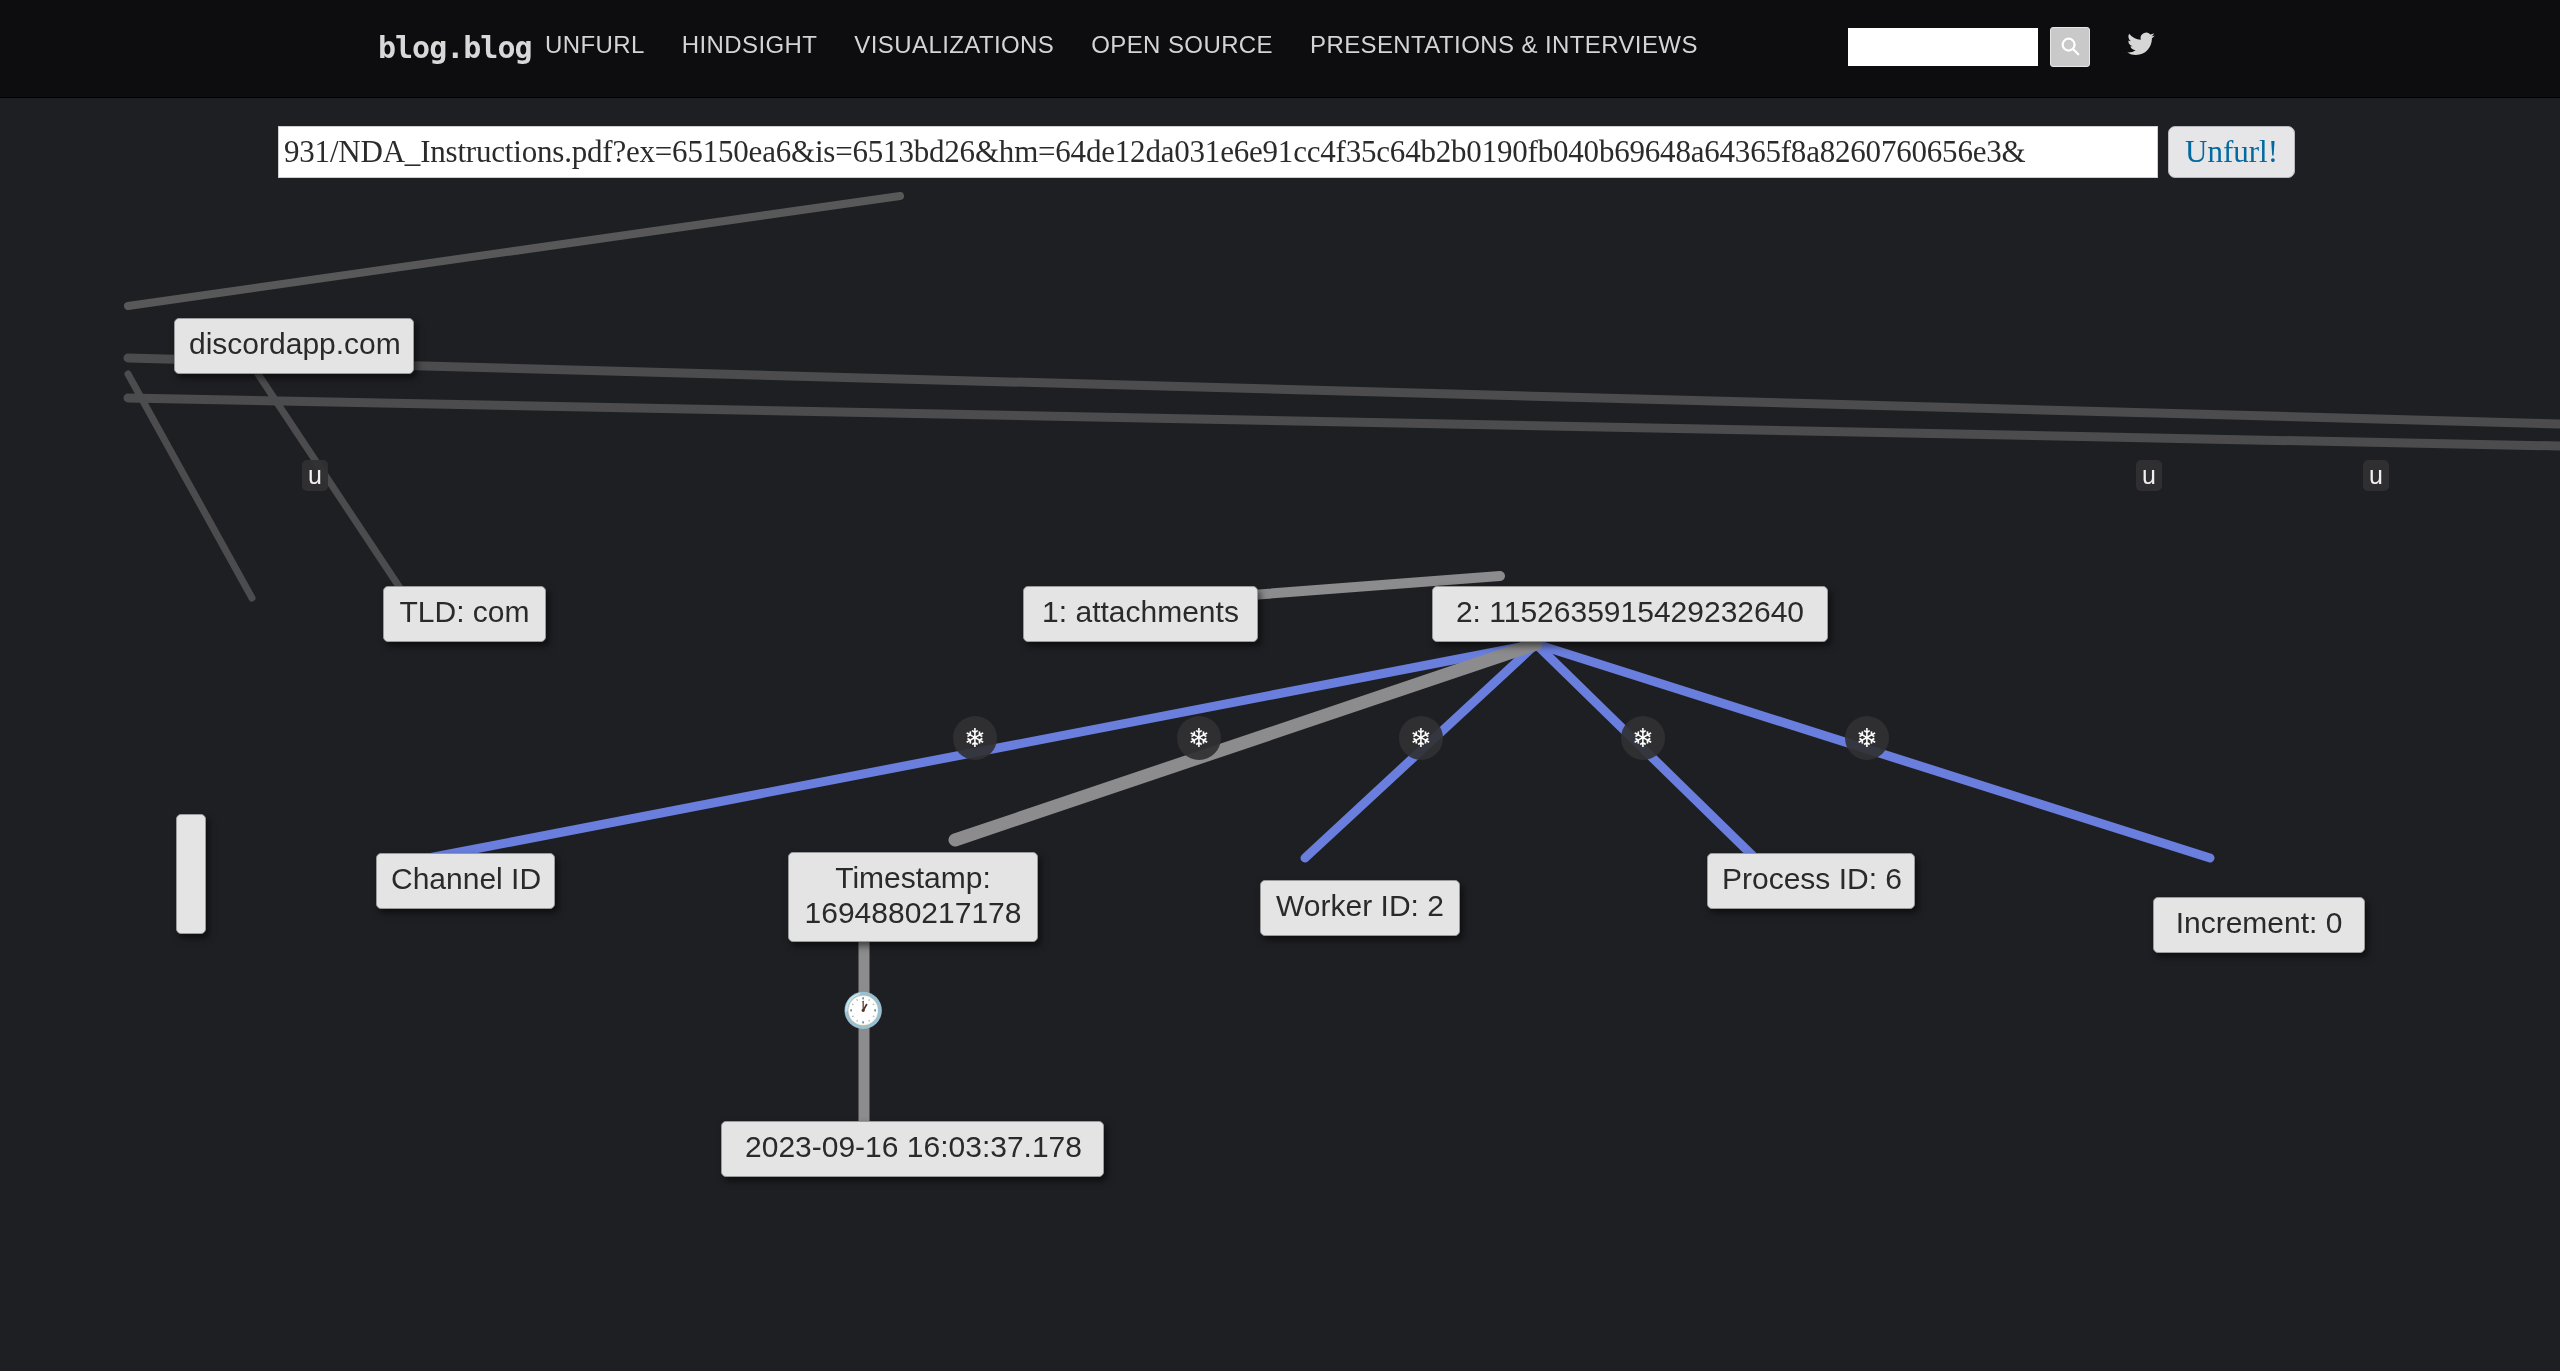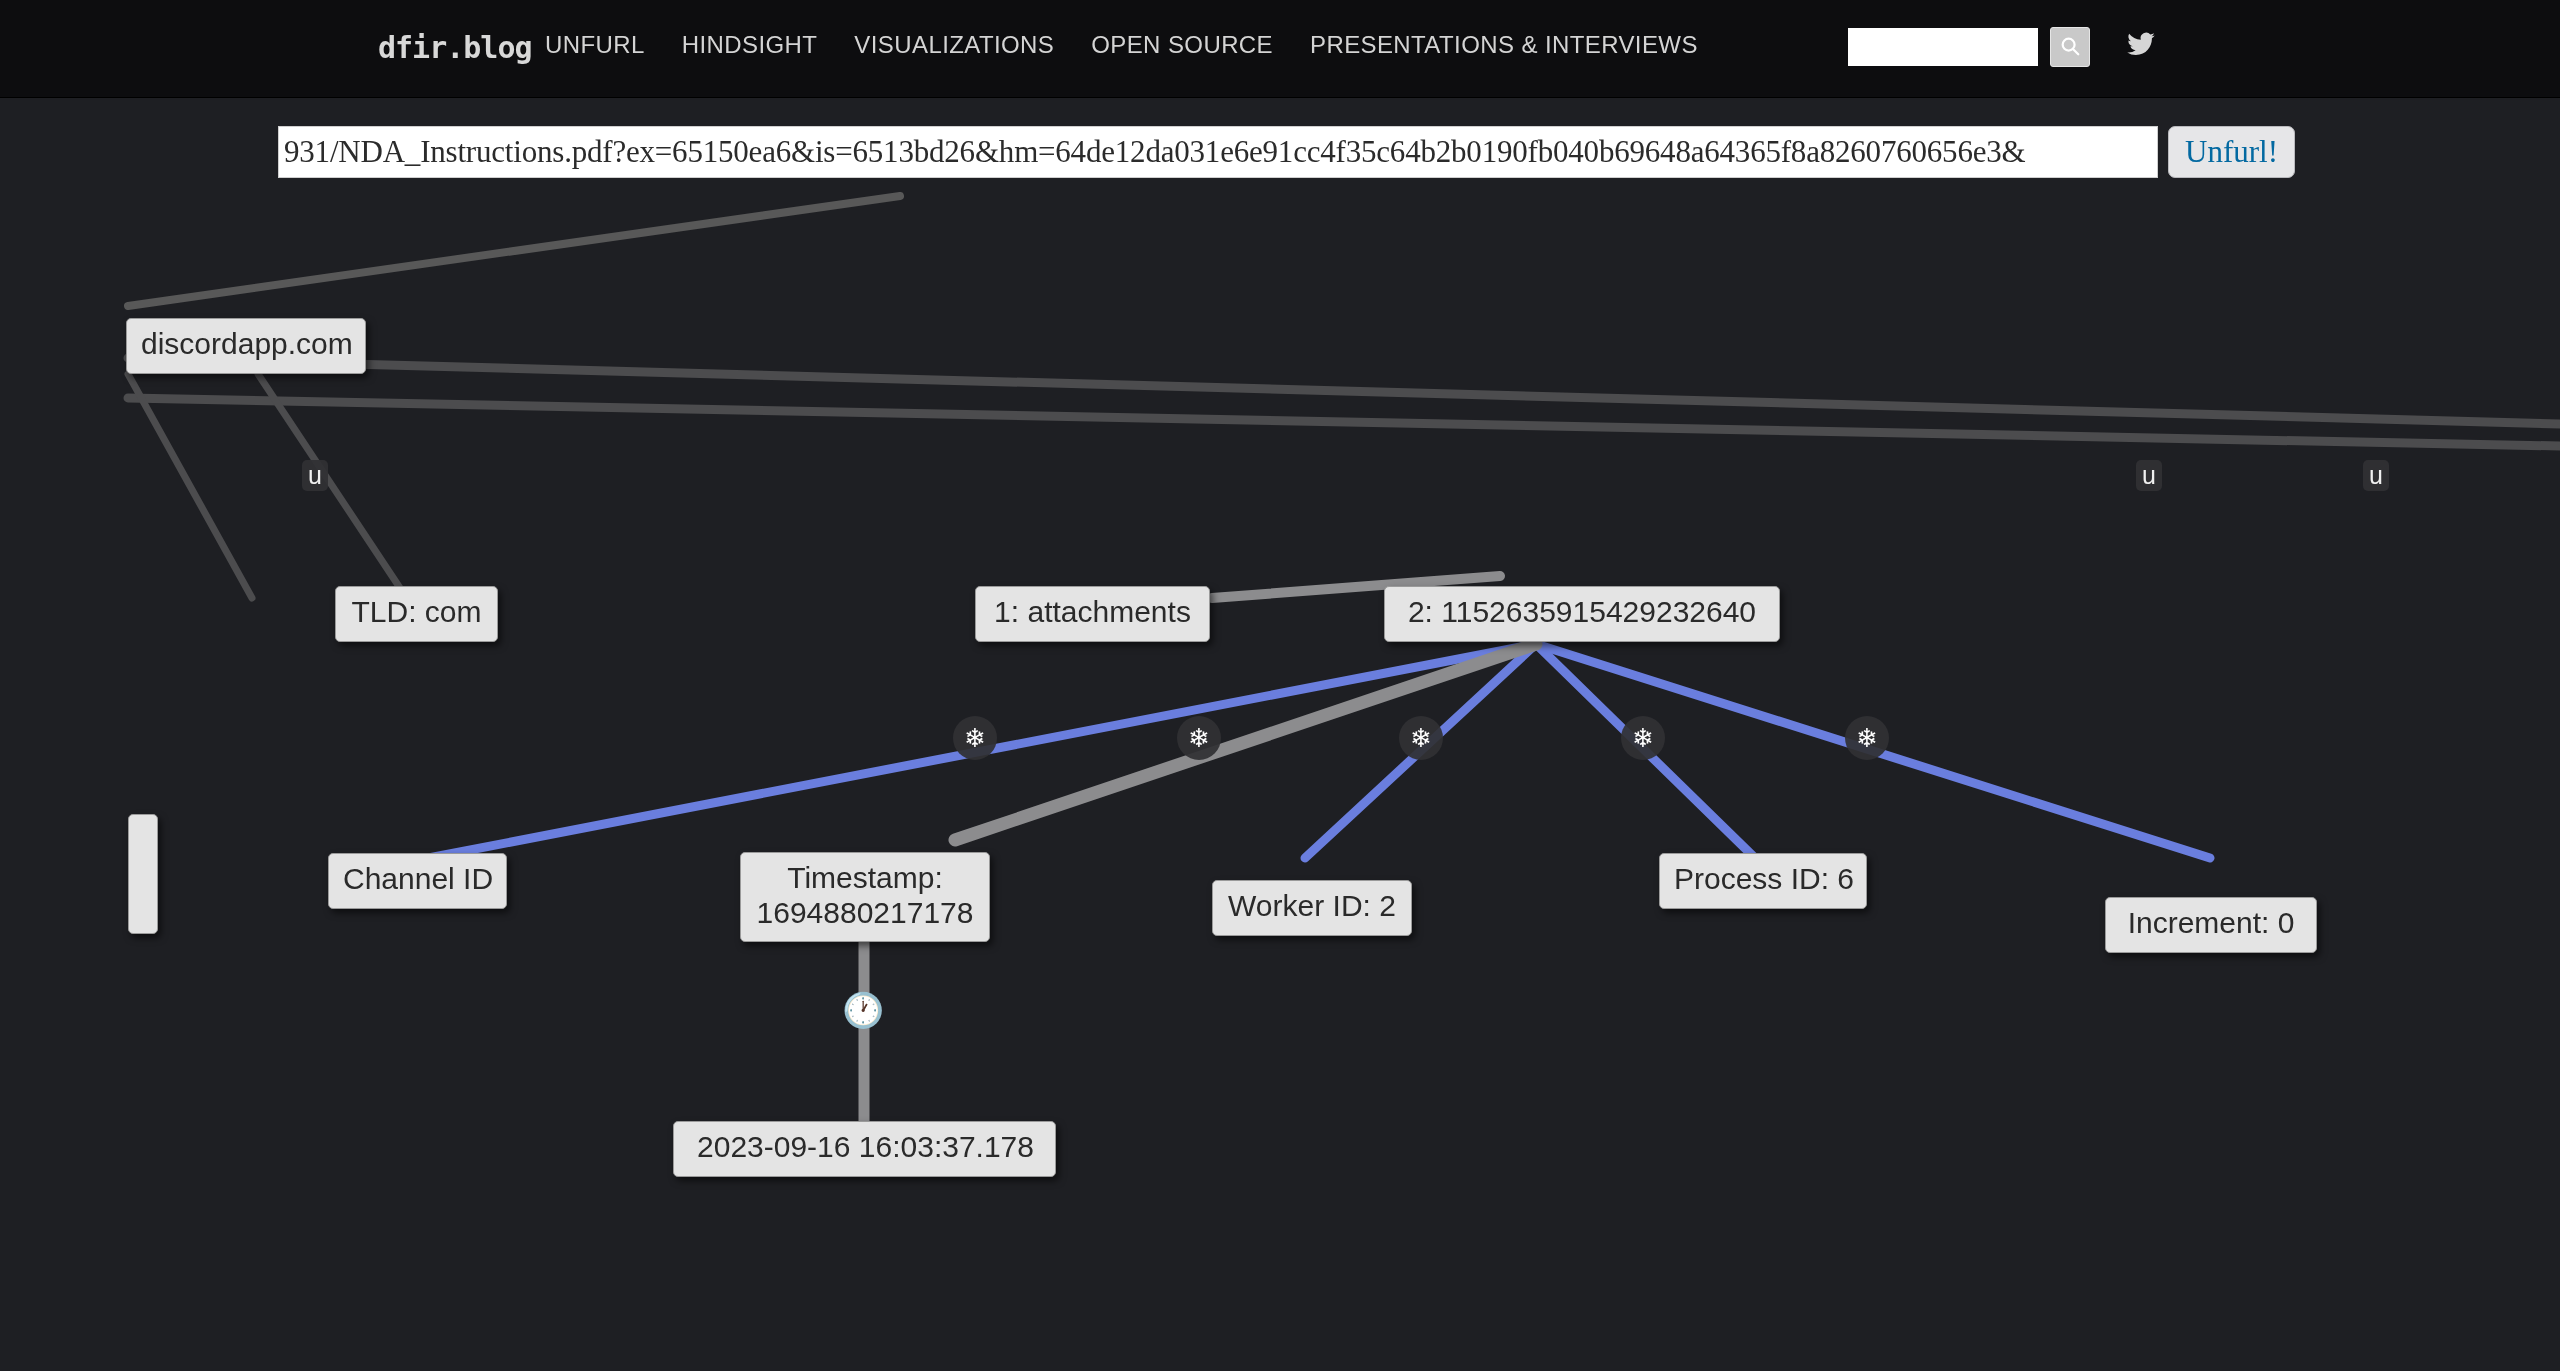--- a/index.html
+++ b/index.html
@@ -137,20 +137,21 @@
     font-family: "Liberation Sans", sans-serif;
     font-size: 30px;
     line-height: 1.15;
     padding: 8px 14px;
     box-sizing: border-box;
     white-space: nowrap;
     text-align: center;
     box-shadow: 3px 4px 7px rgba(0,0,0,0.55);
     z-index: 20;
     cursor: pointer;
+    margin-left: 48px;
   }
   .gnode.two-line { white-space: normal; }
 
   
   .edge-label {
     position: absolute;
     z-index: 25;
     color: #f0f0f0;
     font-family: "Liberation Sans", sans-serif;
     font-size: 25px;
@@ -172,21 +173,21 @@
     color: #ffffff;
     cursor: pointer;
     box-sizing: border-box;
   }
   .edge-icon.clock { background: rgba(60,60,66,0.0); font-size: 34px; }
 </style>
 </head>
 <body>
 
 <div id="site-header">
-  <div id="brand">dfir.blog</div>
+  <div id="brand">blog.blog</div>
 
   <nav id="main-nav">
     <a class="nav-item">UNFURL</a>
     <a class="nav-item">HINDSIGHT</a>
     <a class="nav-item">VISUALIZATIONS</a>
     <a class="nav-item">OPEN SOURCE</a>
     <a class="nav-item">PRESENTATIONS &amp; INTERVIEWS</a>
   </nav>
 
   <div id="search-area">

